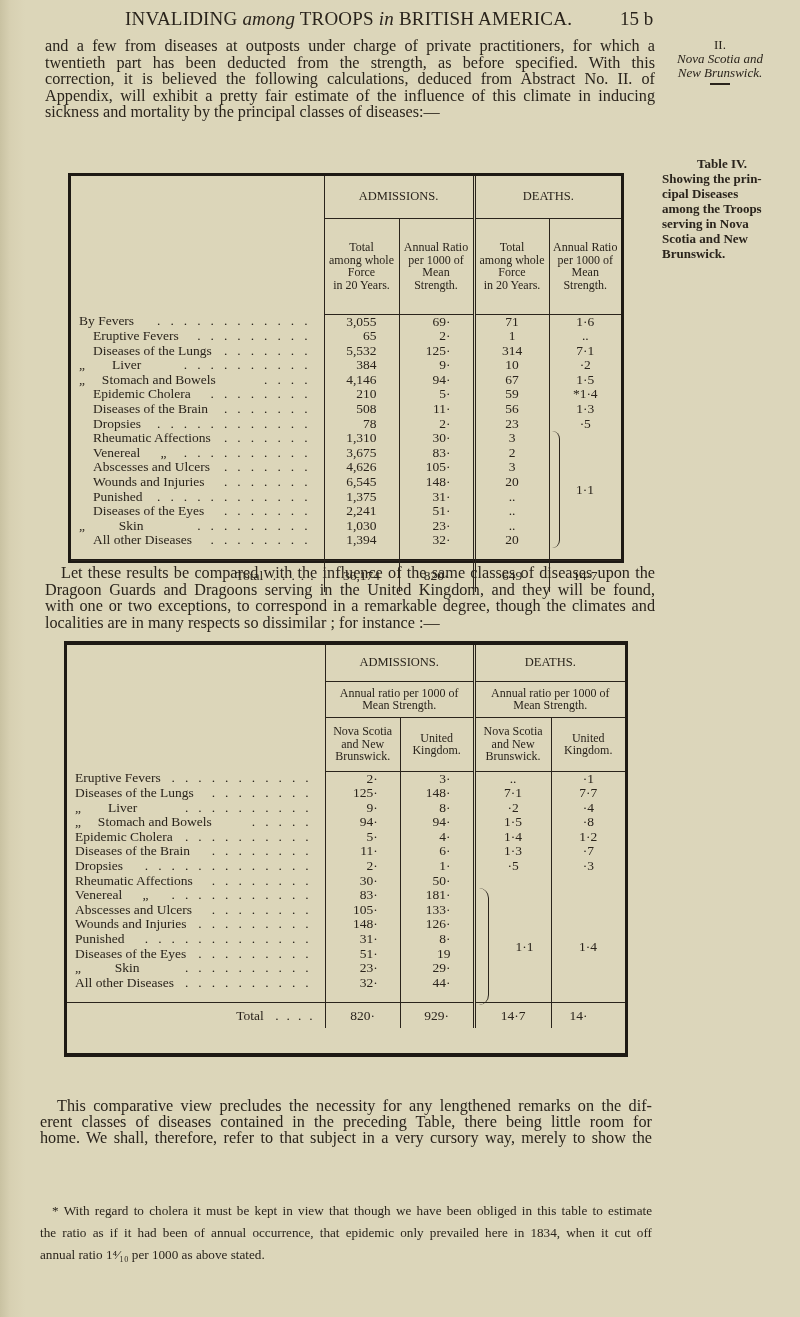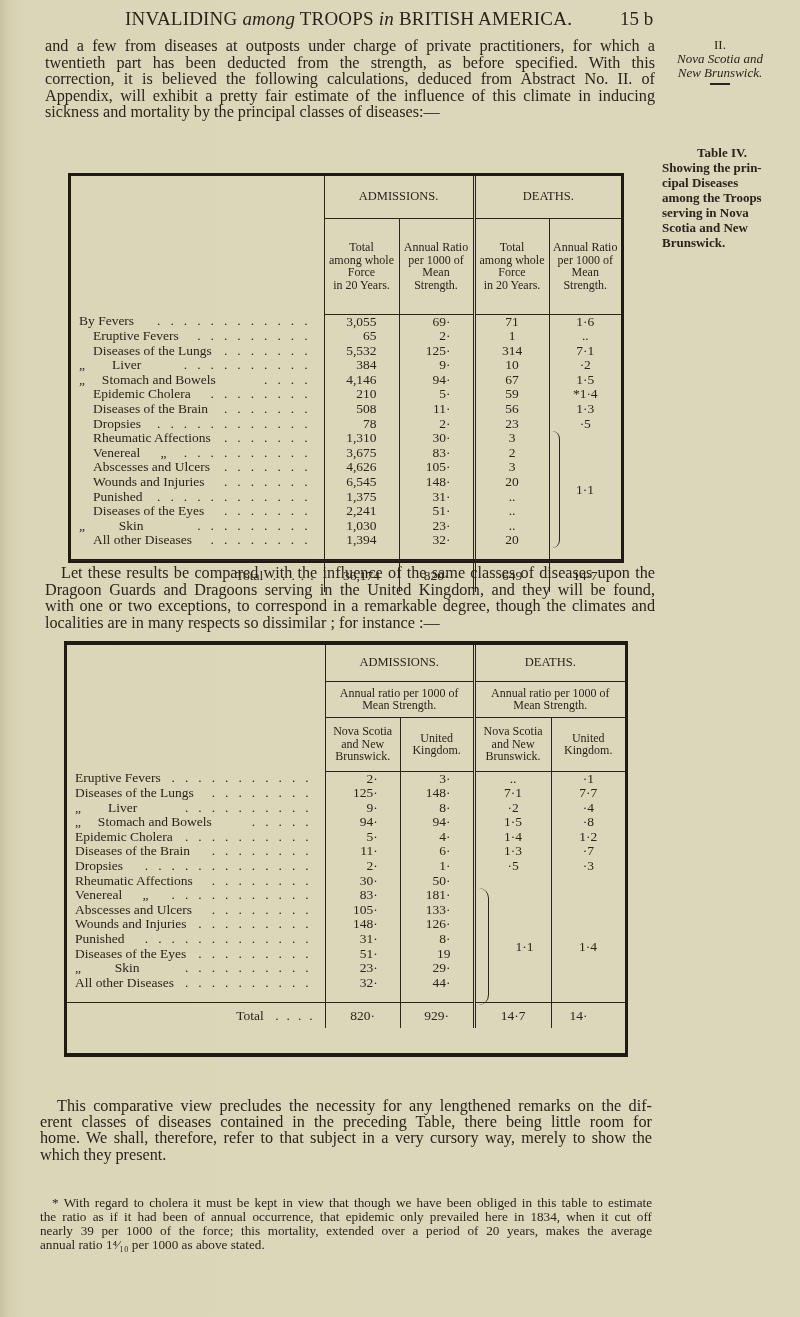--- a/index.html
+++ b/index.html
@@ -29,21 +29,21 @@
     .box { border:3px solid #1e1a14; border-top-width:3px; }
     .rows td { line-height:14.6px; height:14.6px; }
     .label { padding-left:8px !important; white-space:nowrap; }
     .indent1 { padding-left:22px !important; }
     .num { text-align:right; padding-right:22px !important; }
     .ctr { text-align:center; }
     .hdr { text-align:center; font-size:12px; line-height:12.5px; }
     .vline { border-left:1px solid #2a241c; }
     .dline { border-left:3px double #2a241c; }
     .footnote { font-size:13.2px; line-height:14px; text-align:justify; }
-    .fn-line { display:block; text-align:justify; text-align-last:justify; white-space:nowrap; }
+    .fn-line { display:block; text-align:justify; text-align-last:justify; white-space:nowrap;margin-top:8px; }
     .fn-line.last { text-align-last:left; }
   </style>
 </head>
 <body>
 
 <div class="abs running-head">
   <span>INVALIDING </span><i>among</i><span> TROOPS </span><i>in</i><span> BRITISH AMERICA.</span>
 </div>
 <div class="abs page-num">15 b</div>
 
@@ -55,21 +55,21 @@
 </div>
 
 <div class="abs para" style="left:45px; top:38px; width:610px;">
   <span class="line">and a few from diseases at outposts under charge of private practitioners, for which a</span>
   <span class="line">twentieth part has been deducted from the strength, as before specified.  With this</span>
   <span class="line">correction, it is believed the following calculations, deduced from Abstract No. II. of</span>
   <span class="line">Appendix, will exhibit a pretty fair estimate of the influence of this climate in inducing</span>
   <span class="line last">sickness and mortality by the principal classes of diseases:—</span>
 </div>
 
-<div class="abs sidenote" style="left:662px; top:145px; width:120px;">
+<div class="abs sidenote" style="left:662px; top:156px; width:120px;">
   <span class="title">Table IV.</span>
   <div>Showing the prin-</div>
   <div>cipal Diseases</div>
   <div>among the Troops</div>
   <div>serving in Nova</div>
   <div>Scotia and New</div>
   <div>Brunswick.</div>
 </div>
 
 <div class="abs box" style="left:68px; top:173px; width:556px; height:390px; border-top:3px solid #1e1a14; border-bottom:4px solid #1e1a14; border-right:3px solid #1e1a14; box-sizing:border-box;"></div>
@@ -424,27 +424,25 @@
     <td class="ctr dline">14·7</td>
     <td class="vline" style="padding-left:18px;">14·</td>
   </tr>
 </tbody>
   </table>
 
 <div class="abs para" style="left:40px; top:1098px; width:612px; line-height:16.2px;">
   <span class="line" style="padding-left:17px;box-sizing:border-box;">This comparative view precludes the necessity for any lengthened remarks on the dif-</span>
   <span class="line">erent classes of diseases contained in the preceding Table, there being little room for</span>
   <span class="line">home.  We shall, therefore, refer to that subject in a very cursory way, merely to show the</span>
-  <span class="line last">which they present.</span>
 </div>
 
 <div class="abs footnote" style="left:40px; top:1196px; width:612px;">
   <span class="fn-line" style="padding-left:12px;box-sizing:border-box;">* With regard to cholera it must be kept in view that though we have been obliged in this table to estimate</span>
   <span class="fn-line">the ratio as if it had been of annual occurrence, that epidemic only prevailed here in 1834, when it cut off</span>
-  <span class="fn-line">nearly 39 per 1000 of the force; this mortality, extended over a period of 20 years, makes the average</span>
   <span class="fn-line last">annual ratio 1⁴⁄₁₀ per 1000 as above stated.</span>
 </div>
 
 <div style="position: absolute; left: 549px; width: 72px; text-align: center; top: 481.625px; font-size: 13.5px;">1·1</div>
 <div style="position: absolute; left: 551px; top: 431.25px; width: 8px; height: 116.75px; border-right: 1.5px solid rgb(42, 36, 28); border-radius: 0px 8px 8px 0px;"></div>
 <div style="position: absolute; left: 478.094px; top: 888.25px; width: 10px; height: 116.75px; border-right: 1.5px solid rgb(42, 36, 28); border-radius: 0px 10px 10px 0px;"></div>
 <div style="position: absolute; left: 486.094px; width: 76.9531px; text-align: center; top: 938.625px; font-size: 13.5px;">1·1</div>
 <div style="position: absolute; left: 551.047px; width: 73.9531px; text-align: center; top: 938.625px; font-size: 13.5px;">1·4</div>
 
 </body></html>

